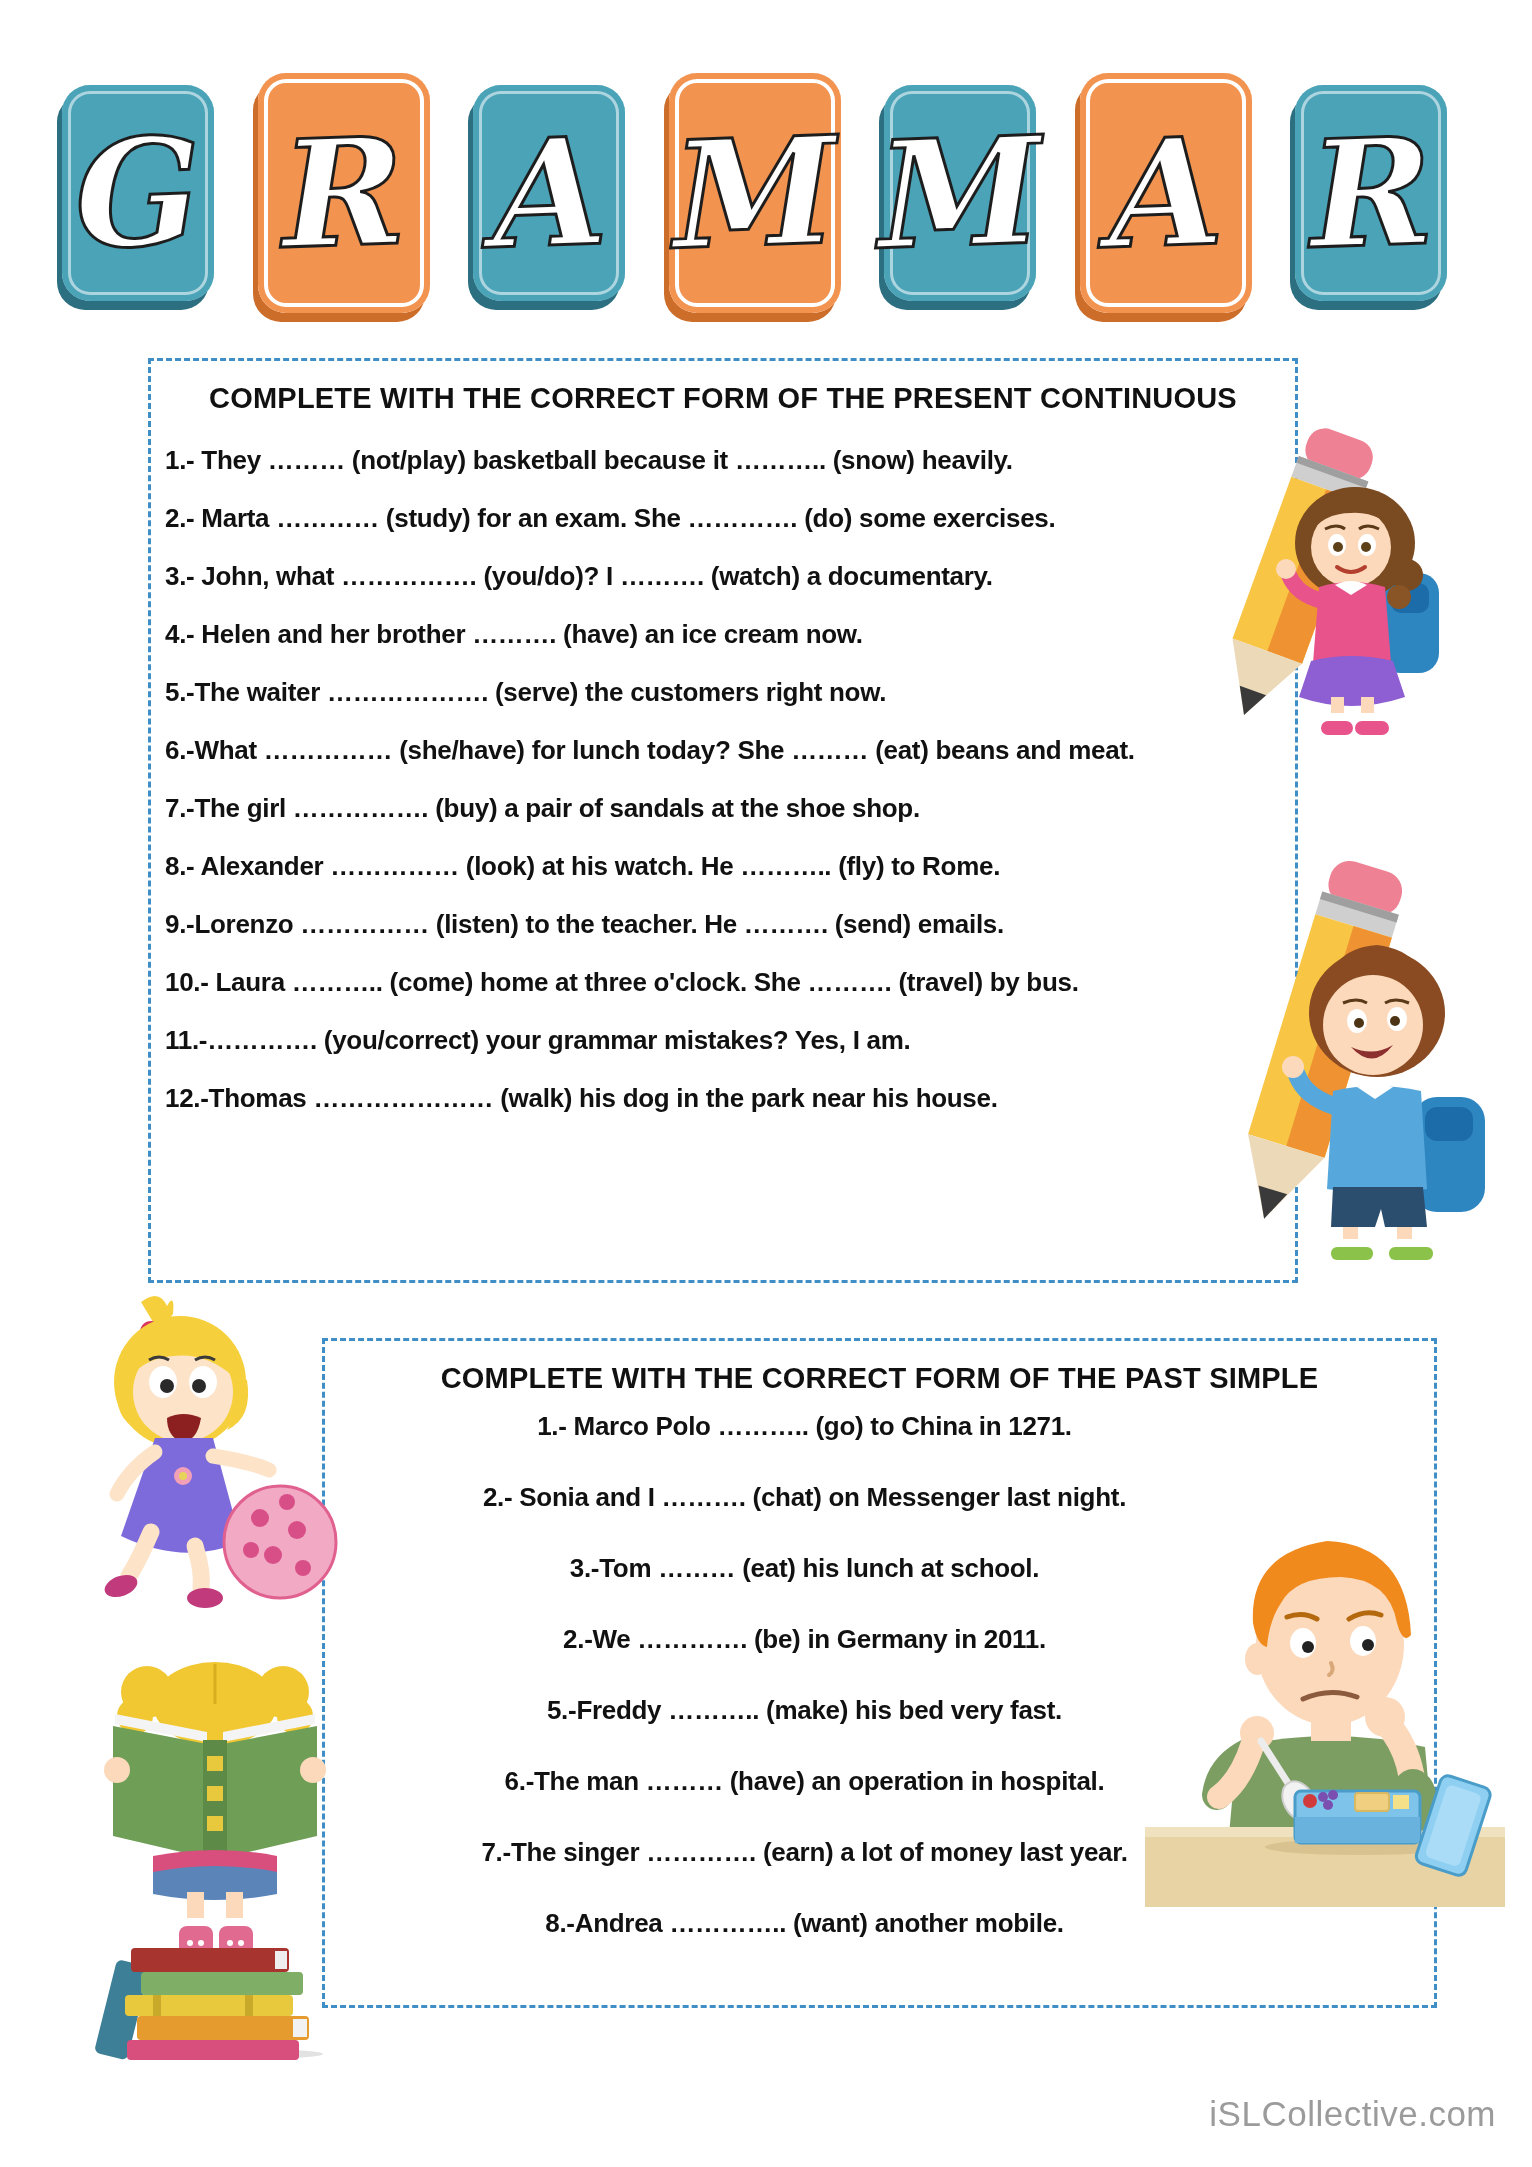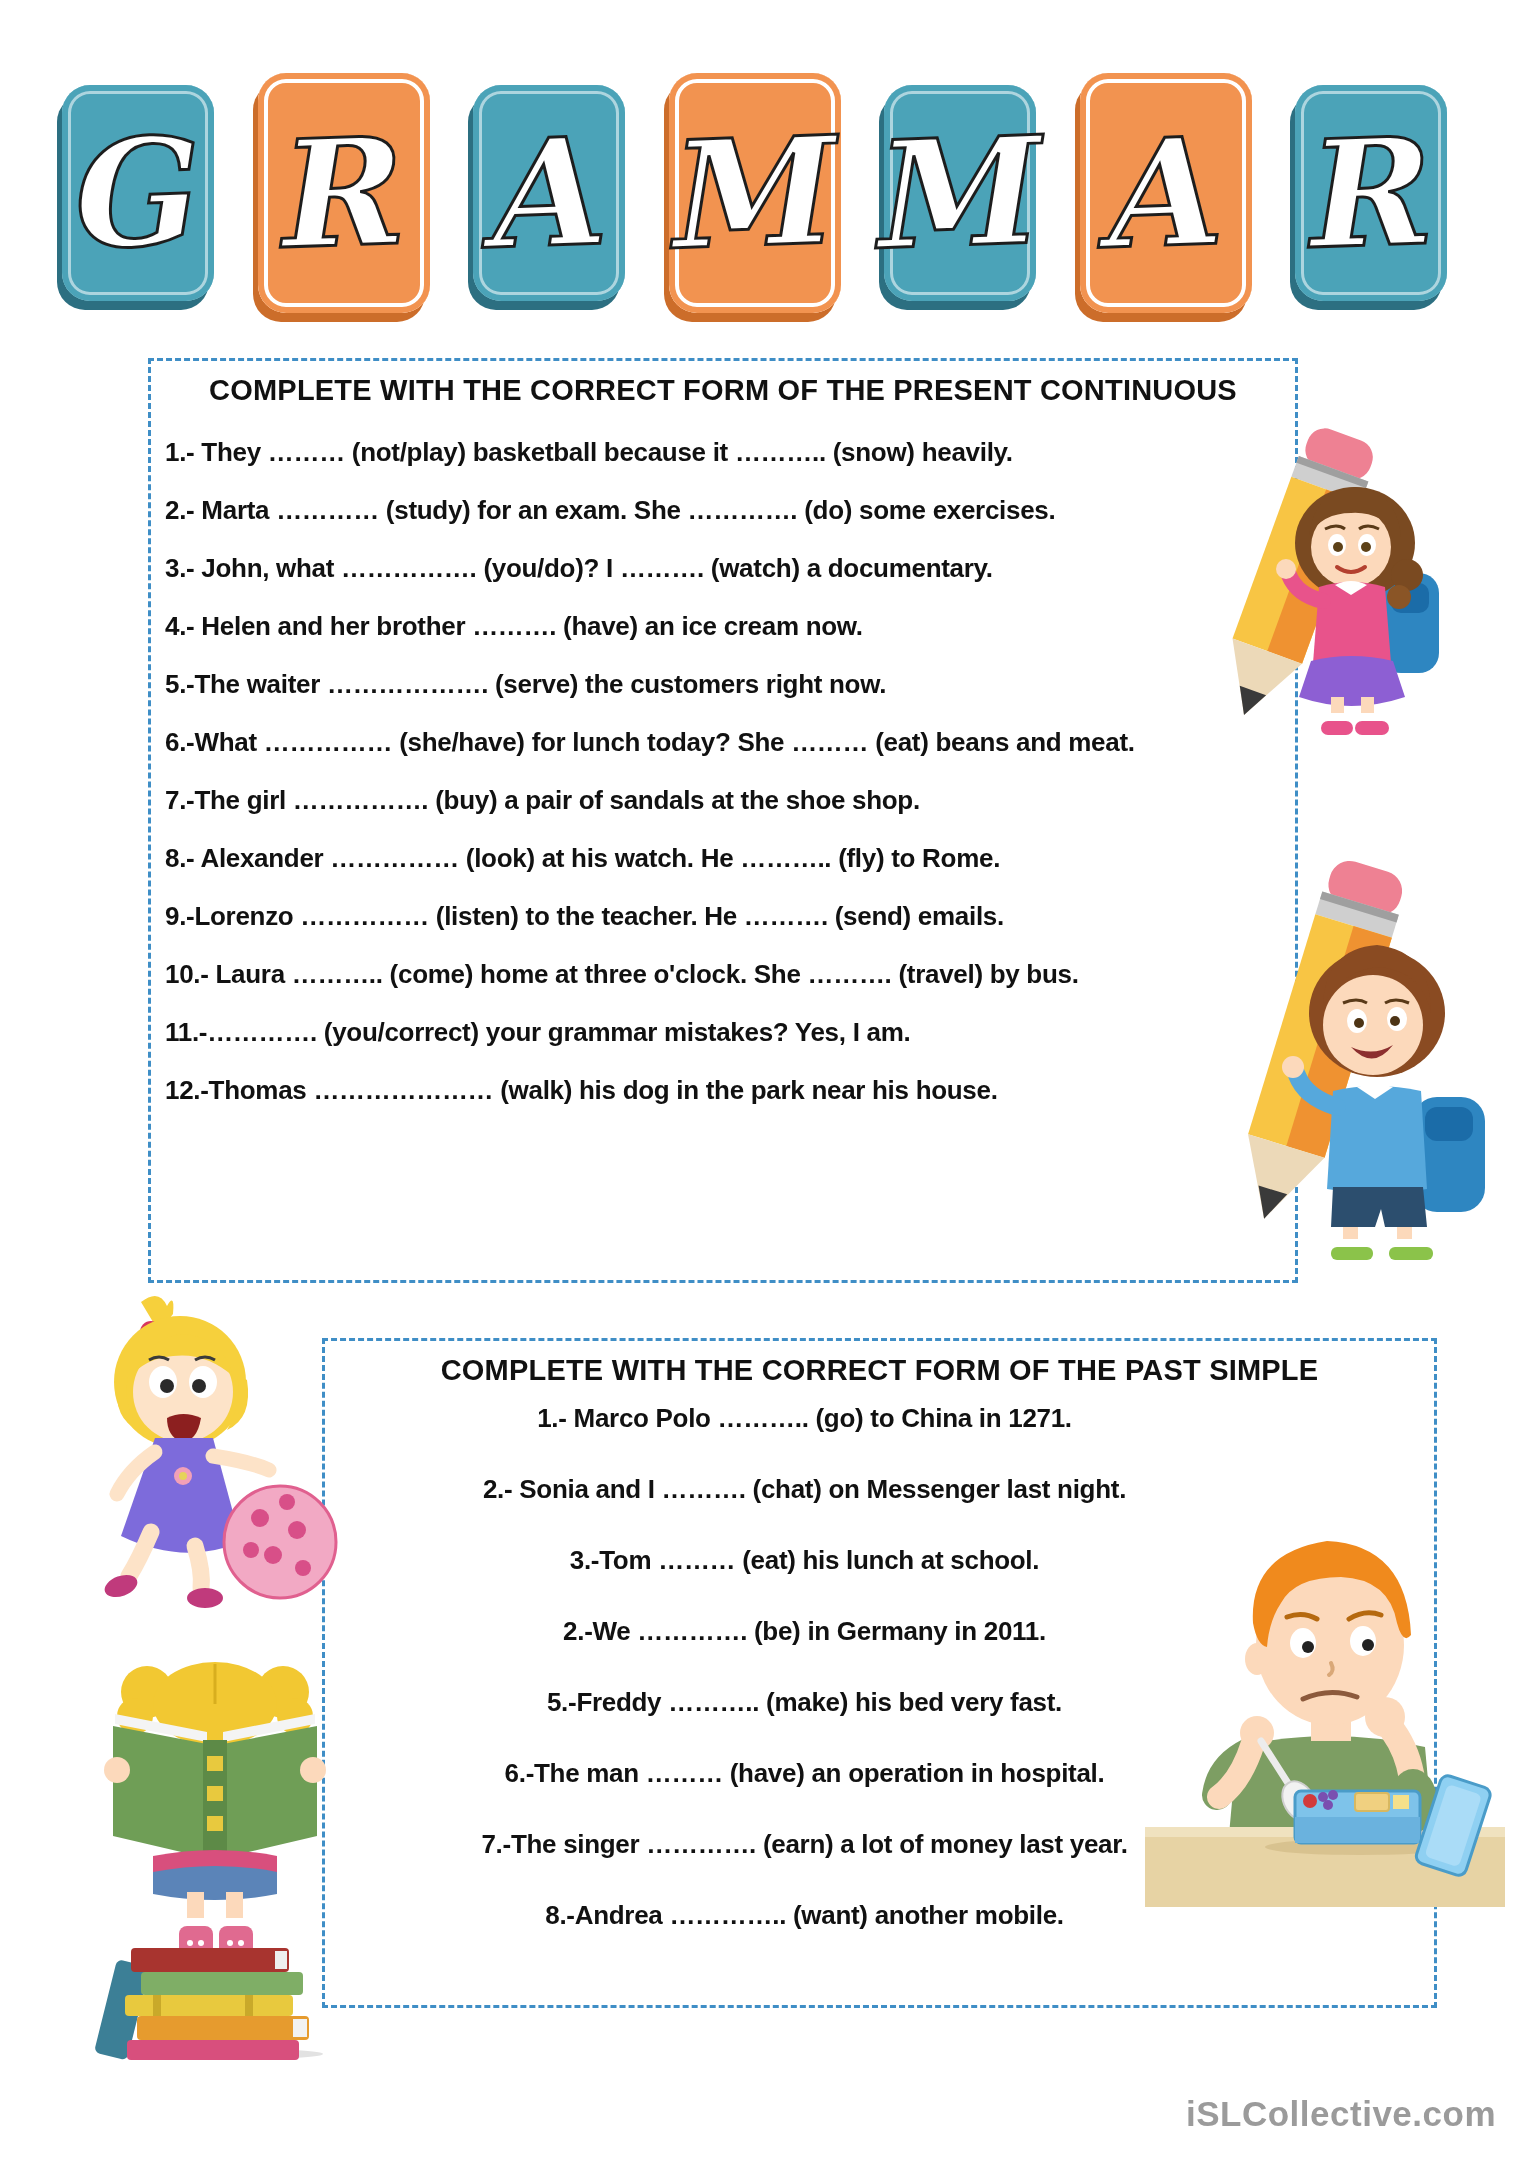--- a/index.html
+++ b/index.html
@@ -57,21 +57,21 @@
   .exercise-box {
     position: absolute;
     border: 3px dashed #3f8ec6;
     background: transparent;
     z-index: 1;
   }
   #box1 { left: 148px; top: 358px; width: 1150px; height: 925px; }
   #box2 { left: 322px; top: 1338px; width: 1115px; height: 670px; }
 
   .box-header {
-    margin-top: 12px;
+    margin-top: 20px;
     text-align: center;
     font-size: 29px;
     line-height: 34px;
     font-weight: bold;
     letter-spacing: 0.2px;
     white-space: nowrap;
   }
   #box2 .box-header { }
 
   .sentences {
@@ -102,21 +102,21 @@
   #boy-pencil    { left: 1185px; top: 845px;  width: 315px; height: 415px; }
   #toddler-ball  { left: 55px;   top: 1280px; width: 290px; height: 330px; }
   #girl-books    { left: 95px;   top: 1630px; width: 240px; height: 430px; }
   #boy-lunch     { left: 1145px; top: 1495px; width: 360px; height: 415px; }
 
   
   .watermark {
     position: absolute;
     right: 36px; top: 2094px;
     font-size: 35px;
-    font-weight: bold;
+    font-weight: normal;
     color: #9b9b9b;
     letter-spacing: 0.5px;
   }
 </style>
 </head>
 <body>
 
 <div class="page">
 
   <div class="title-row">

